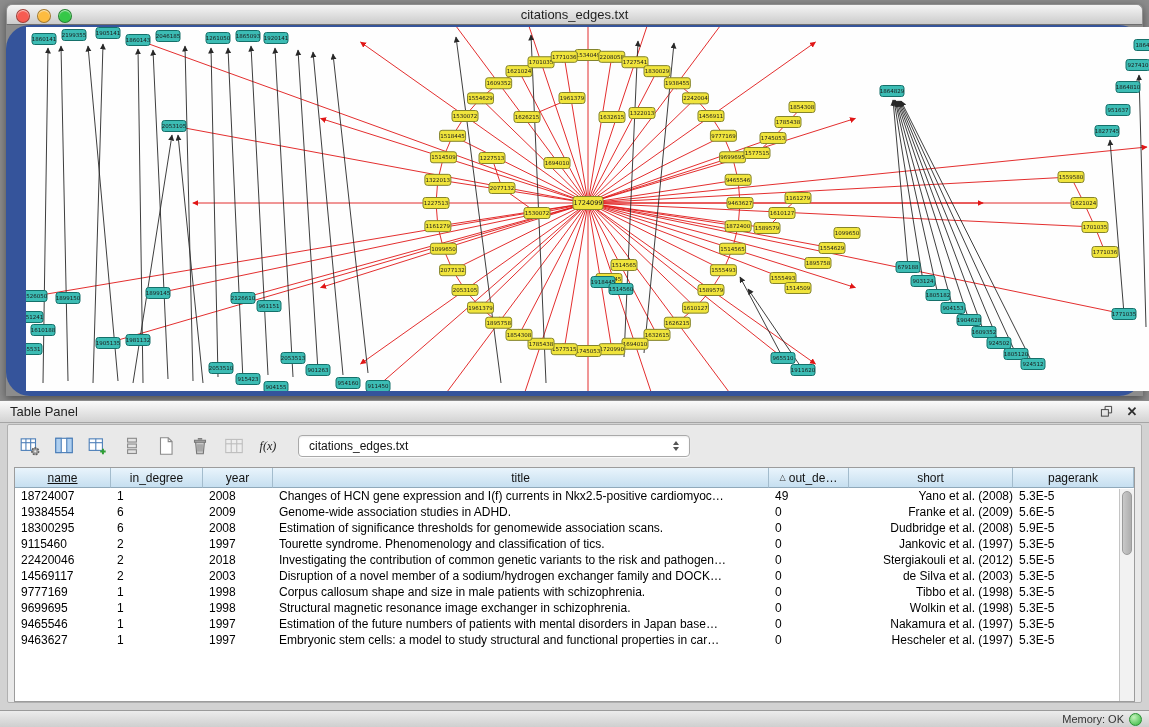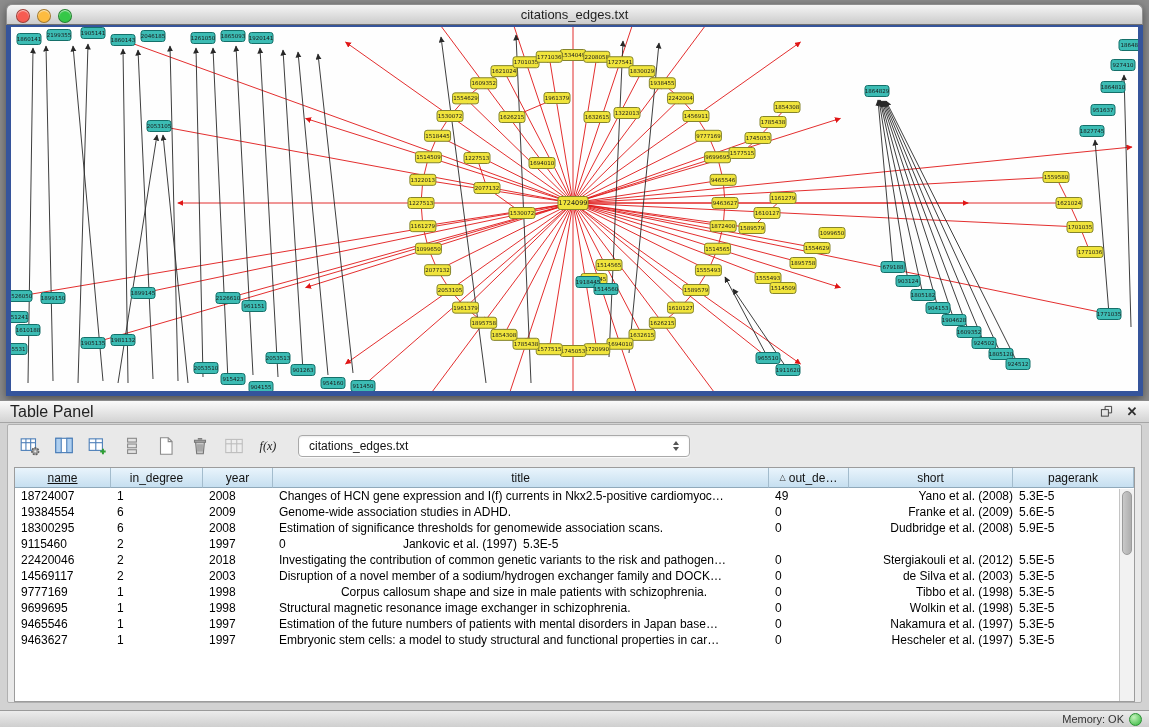--- a/index.html
+++ b/index.html
@@ -10,31 +10,31 @@
   .network-window{position:absolute;left:6px;top:4px;width:1137px;height:392px;
     border-radius:6px 6px 0 0;box-shadow:0 3px 10px rgba(0,0,0,.45);}
   .titlebar{height:21px;background:linear-gradient(#f5f5f5,#cbcbcb);
     border:1px solid #8f8f8f;border-bottom:1px solid #6f6f6f;border-radius:6px 6px 0 0;
     display:flex;align-items:center;position:relative;box-sizing:border-box;}
   .traffic{position:absolute;left:9px;top:4px;display:flex;gap:7px;}
   .light{width:12px;height:12px;border-radius:50%;border:1px solid rgba(0,0,0,.35);
     box-shadow:inset 0 1px 1px rgba(255,255,255,.7);}
   .win-title{flex:1;text-align:center;font-size:13px;color:#1f1f1f;}
   .frame{position:absolute;top:21px;left:0;right:0;bottom:0;background:#35549b;
-    padding:2px 5px 5px 5px;box-sizing:border-box;}
+    padding:2px 5px 5px 20px;box-sizing:border-box;border-radius:24px;}
   .canvas{width:1127px;height:364px;background:#fefefe;position:relative;overflow:hidden;}
   #graph-svg{position:absolute;left:0;top:0;}
   #graph-svg text{font-family:"DejaVu Sans",sans-serif;}
 
   
   .table-panel{position:absolute;left:0;top:400px;bottom:17px;width:1149px;
     background:#d2d2d2;border-top:1px solid #8a8a8a;box-sizing:border-box;}
   .panel-header{height:22px;background:linear-gradient(#fafafa,#d3d3d3);
     border-bottom:1px solid #a5a5a5;display:flex;align-items:center;padding:0 10px;box-sizing:border-box;}
-  .panel-title{font-size:16px;color:#222;text-align:center;}
+  .panel-title{font-size:13px;color:#222;text-align:center;}
   .panel-header-icons{margin-left:auto;display:flex;gap:12px;align-items:center;}
   .ph-icon{display:flex;align-items:center;justify-content:center;width:14px;height:14px;}
   .ph-icon.close{font-size:13px;font-weight:bold;color:#2e2e2e;line-height:14px;}
 
   .panel-body{position:absolute;top:23px;left:7px;right:7px;bottom:7px;
     background:#e9e9e9;border:1px solid #b0b0b0;border-radius:2px;
     display:flex;flex-direction:column;box-sizing:border-box;}
   .toolbar{height:42px;display:flex;align-items:center;padding:0 8px;flex:none;}
   .toolbar-icons{display:flex;gap:6px;align-items:center;}
   .tool-btn{width:28px;height:28px;display:flex;align-items:center;justify-content:center;border-radius:4px;}
@@ -859,20 +859,21 @@
             <div class="td td2" style="width: 70px;">2008</div>
             <div class="td td3" style="width: 496px;">Estimation of significance thresholds for genomewide association scans.</div>
             <div class="td td4" style="width: 80px;">0</div>
             <div class="td td5" style="width: 164px;">Dudbridge et al. (2008)</div>
             <div class="td td6" style="flex: 1 1 0%;">5.9E-5</div>
           </div>
           <div class="tr">
             <div class="td td0" style="width: 96px;">9115460</div>
             <div class="td td1" style="width: 92px;">2</div>
             <div class="td td2" style="width: 70px;">1997</div>
+            <div class="td td3" style="width: 496px;">Tourette syndrome. Phenomenology and classification of tics.</div>
             <div class="td td4" style="width: 80px;">0</div>
             <div class="td td5" style="width: 164px;">Jankovic et al. (1997)</div>
             <div class="td td6" style="flex: 1 1 0%;">5.3E-5</div>
           </div>
           <div class="tr">
             <div class="td td0" style="width: 96px;">22420046</div>
             <div class="td td1" style="width: 92px;">2</div>
             <div class="td td2" style="width: 70px;">2018</div>
             <div class="td td3" style="width: 496px;">Investigating the contribution of common genetic variants to the risk and pathogen…</div>
             <div class="td td4" style="width: 80px;">0</div>
@@ -885,21 +886,21 @@
             <div class="td td2" style="width: 70px;">2003</div>
             <div class="td td3" style="width: 496px;">Disruption of a novel member of a sodium/hydrogen exchanger family and DOCK…</div>
             <div class="td td4" style="width: 80px;">0</div>
             <div class="td td5" style="width: 164px;">de Silva et al. (2003)</div>
             <div class="td td6" style="flex: 1 1 0%;">5.3E-5</div>
           </div>
           <div class="tr">
             <div class="td td0" style="width: 96px;">9777169</div>
             <div class="td td1" style="width: 92px;">1</div>
             <div class="td td2" style="width: 70px;">1998</div>
-            <div class="td td3" style="width: 496px; text-align: center;">Corpus callosum shape and size in male patients with schizophrenia.</div>
+            <div class="td td3" style="width: 496px;">Corpus callosum shape and size in male patients with schizophrenia.</div>
             <div class="td td4" style="width: 80px;">0</div>
             <div class="td td5" style="width: 164px;">Tibbo et al. (1998)</div>
             <div class="td td6" style="flex: 1 1 0%;">5.3E-5</div>
           </div>
           <div class="tr">
             <div class="td td0" style="width: 96px;">9699695</div>
             <div class="td td1" style="width: 92px;">1</div>
             <div class="td td2" style="width: 70px;">1998</div>
             <div class="td td3" style="width: 496px;">Structural magnetic resonance image exchanger in schizophrenia.</div>
             <div class="td td4" style="width: 80px;">0</div>

